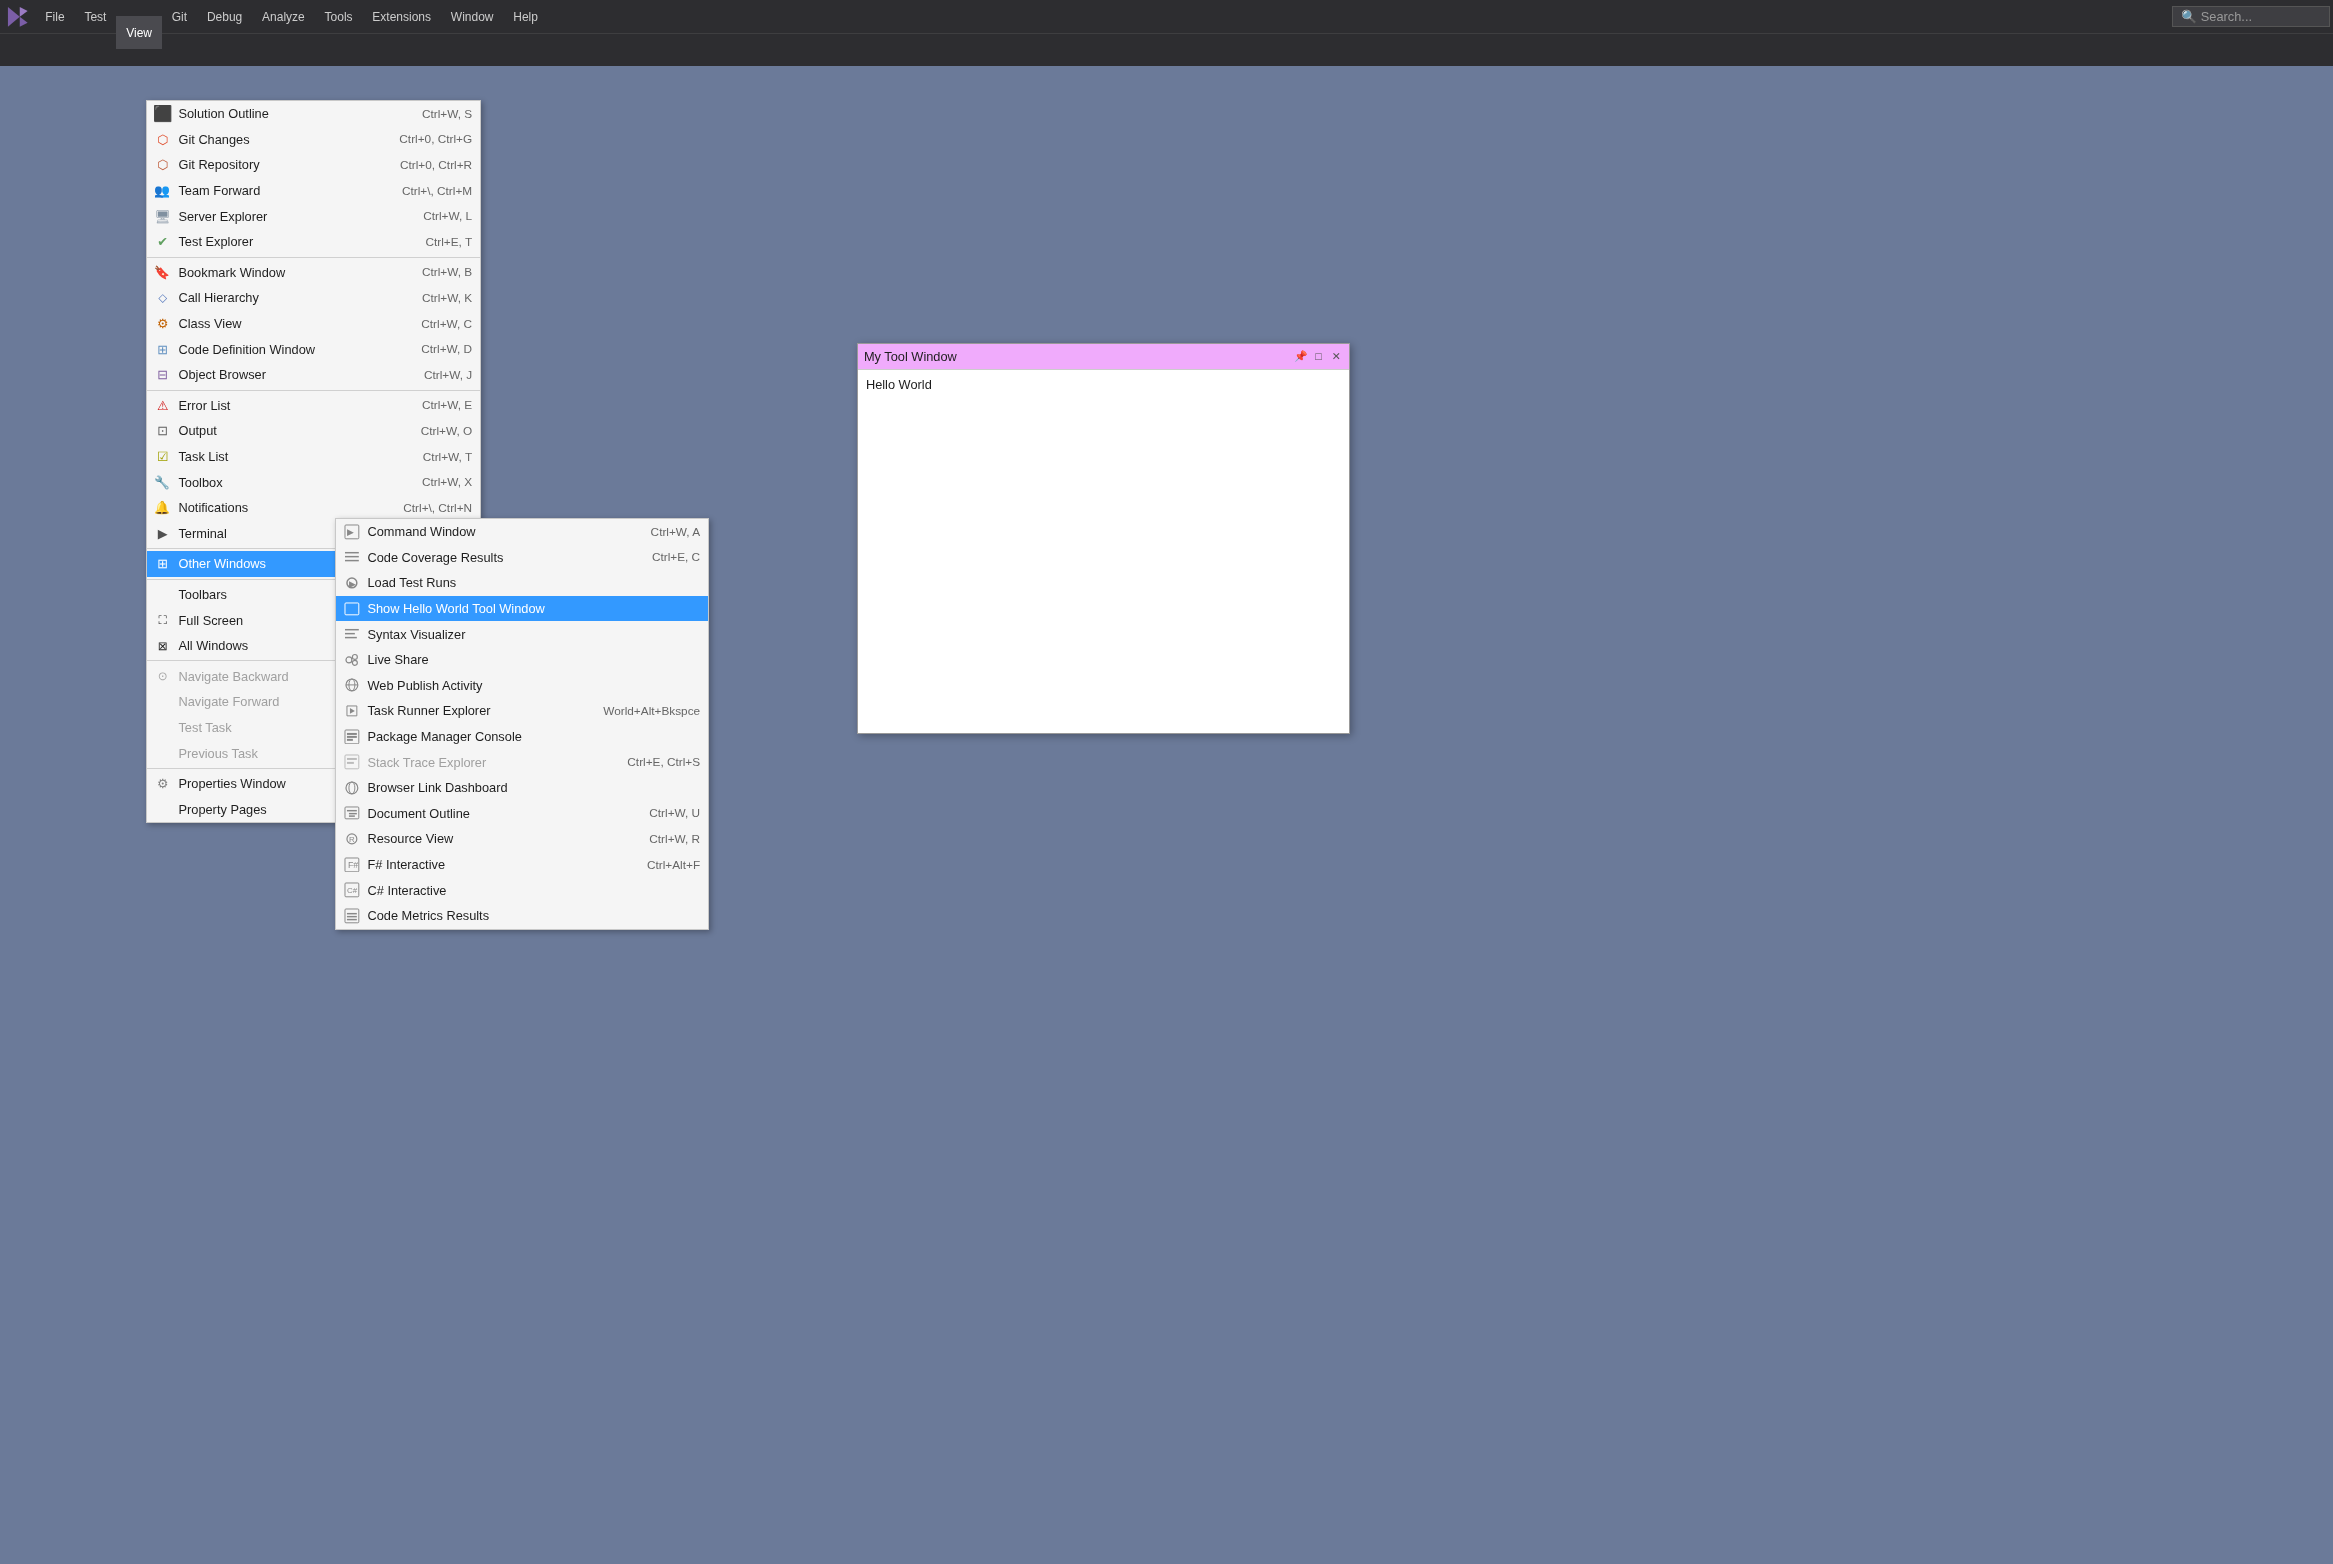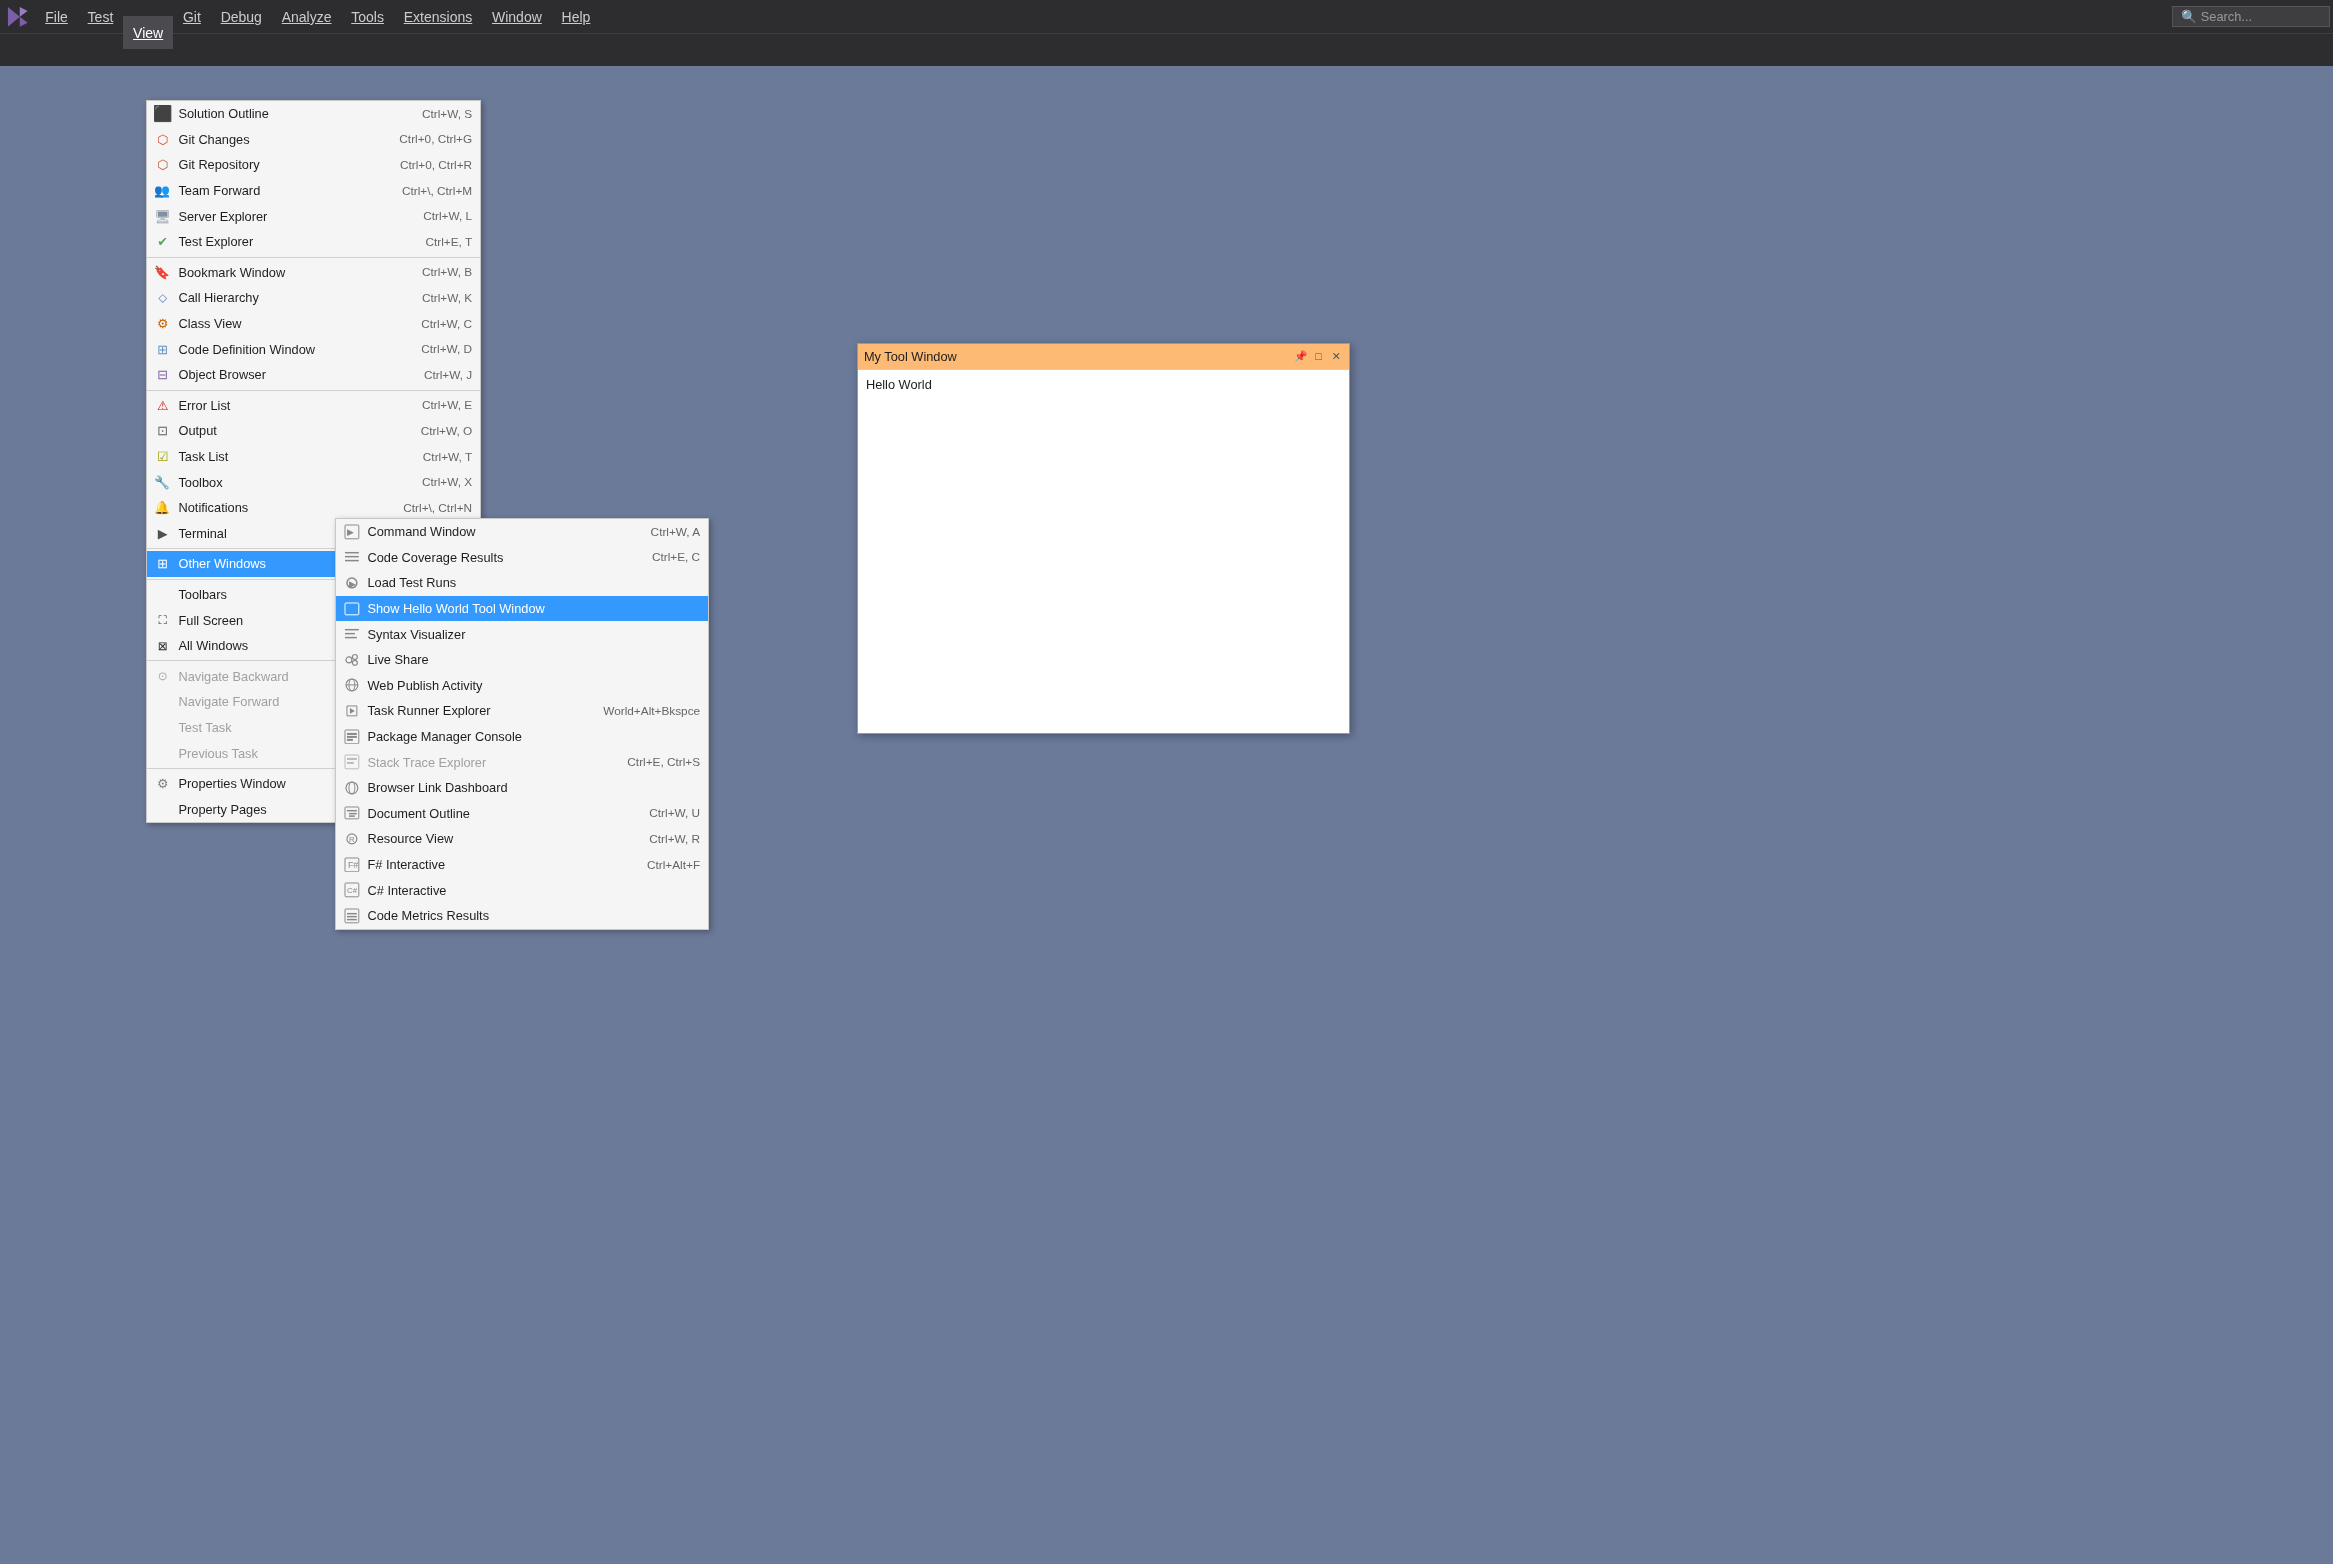--- a/index.html
+++ b/index.html
@@ -25,25 +25,24 @@
     }
     .menubar-logo {
       width: 27.6px;
       height: 27.6px;
       margin-right: 3.9px;
     }
     .menubar-item {
       padding: 3.9px 9.9px;
       color: #cccccc;
       cursor: pointer;
-      font-size: 14px;
+      font-size: 12px;
       height: 33px;
       display: flex;
       align-items: center;
-      text-decoration: underline;
     }
     .menubar-item:hover, .menubar-item.active {
       background: #3e3e40;
       color: #ffffff;
       margin-top: 32px;
     }
     .menubar-item.active {
       background: #4a4a4f;
     }
 
@@ -148,21 +147,21 @@
     .tool-window {
       position: absolute;
       top: 276px;
       left: 857px;
       width: 493px;
       background: white;
       border: 1px solid #999;
       box-shadow: 2px 2px 7.9px rgba(0,0,0,0.3);
     }
     .tool-window-titlebar {
-      background: #fdba74;
+      background: #f0abfc;
       padding: 3.9px 5.9px;
       display: flex;
       align-items: center;
       justify-content: space-between;
       border-bottom: 1px solid #ccc;
       height: 25.6px;
     }
     .tool-window-title {
       font-size: 12.8px;
       color: #1e1e1e;

